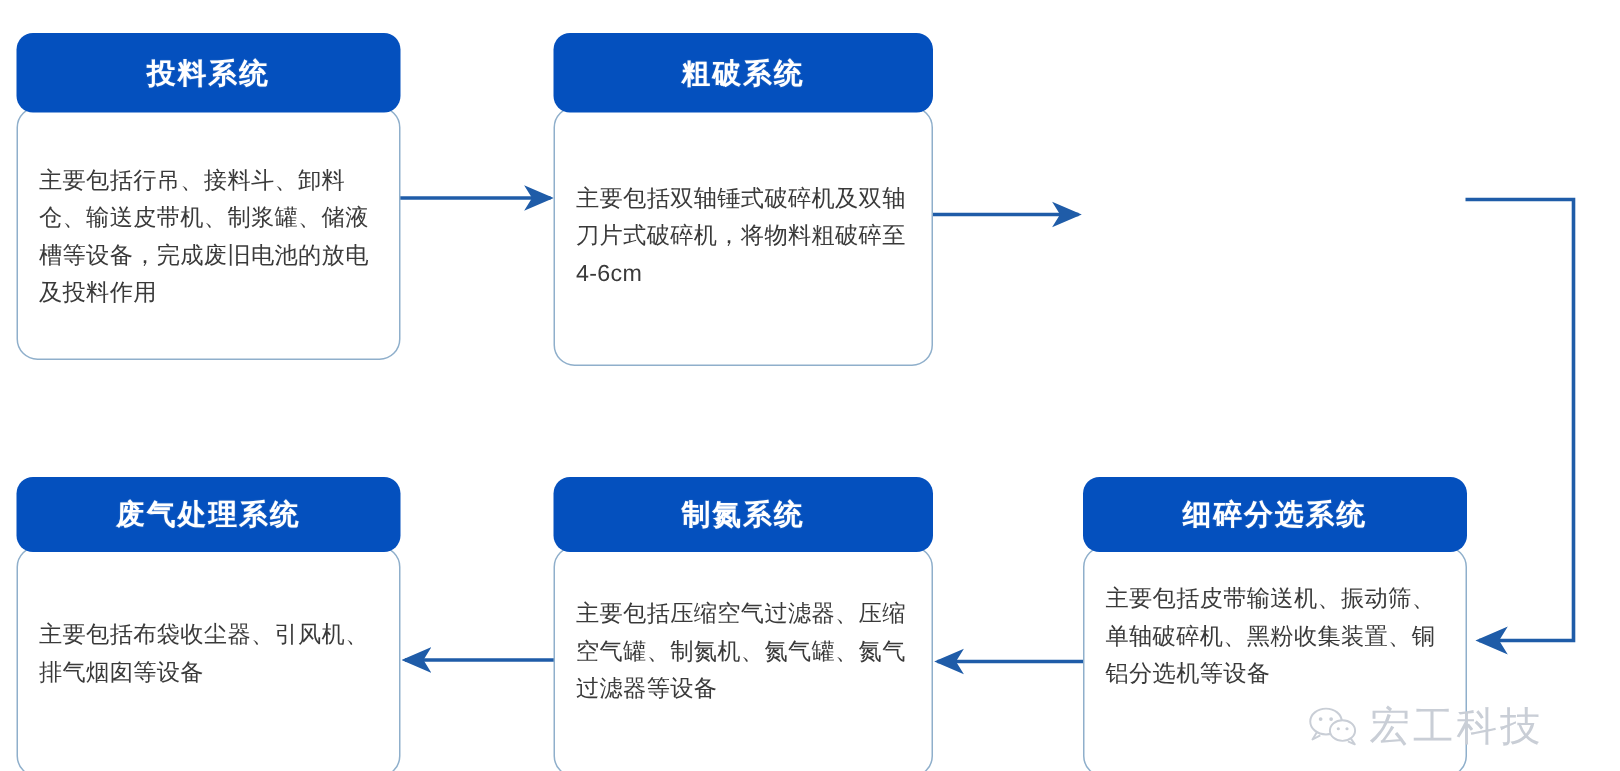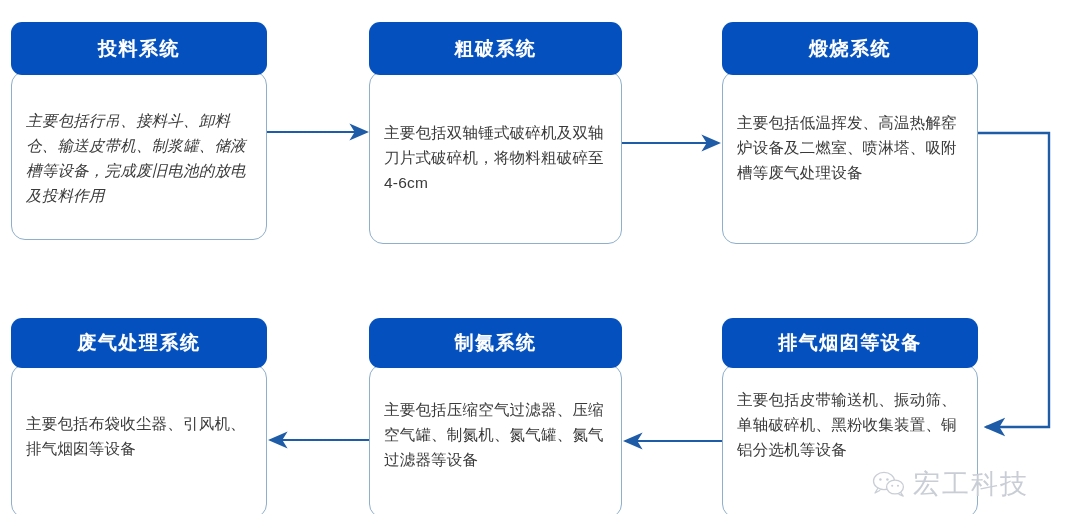--- a/index.html
+++ b/index.html
@@ -112,41 +112,33 @@
     <g>
       <line x1="370" y1="440" x2="270" y2="440" stroke="#1F5CA8" stroke-width="2.2" marker-end="url(#arrow-left)"></line>
     </g>
   </svg>
 
   <div class="node" style="left:11px; top:22px; width:256px; height:200px;">
     <div class="node-header" style="width:256px; height:53px;">
       <span>投料系统</span>
     </div>
     <div class="node-body" style="top:49px; width:256px; height:169px;">
-      <div class="node-body-text" style="top:36px;font-style:italic;">主要包括行吊、接料斗、卸料仓、输送皮带机、制浆罐、储液槽等设备，完成废旧电池的放电及投料作用</div>
+      <div class="node-body-text" style="top:36px;">主要包括行吊、接料斗、卸料仓、输送皮带机、制浆罐、储液槽等设备，完成废旧电池的放电及投料作用</div>
     </div>
   </div>
 
   <div class="node" style="left:369px; top:22px; width:275px; height:200px;">
     <div class="node-header" style="width:253px; height:53px;">
       <span>粗破系统</span>
     </div>
     <div class="node-body" style="top:49px; width:253px; height:173px;padding-left:24px;">
       <div class="node-body-text" style="top:48px;">主要包括双轴锤式破碎机及双轴刀片式破碎机，将物料粗破碎至4-6cm</div>
     </div>
   </div>
 
-  <div class="node" style="left:722px; top:22px; width:256px; height:200px;">
-    <div class="node-header" style="width:256px; height:53px;">
-      <span>煅烧系统</span>
-    </div>
-    <div class="node-body" style="top:49px; width:256px; height:173px;">
-      <div class="node-body-text" style="top:38px;">主要包括低温挥发、高温热解窑炉设备及二燃室、喷淋塔、吸附槽等废气处理设备</div>
-    </div>
-  </div>
 
   <div class="node" style="left:11px; top:318px; width:256px; height:186px;">
     <div class="node-header" style="width:256px; height:50px;">
       <span>废气处理系统</span>
     </div>
     <div class="node-body" style="top:46px; width:256px; height:154px;">
       <div class="node-body-text" style="top:46px;">主要包括布袋收尘器、引风机、排气烟囱等设备</div>
     </div>
   </div>
 
@@ -154,21 +146,21 @@
     <div class="node-header" style="width:253px; height:50px;">
       <span>制氮系统</span>
     </div>
     <div class="node-body" style="top:46px; width:253px; height:154px;">
       <div class="node-body-text" style="top:32px;">主要包括压缩空气过滤器、压缩空气罐、制氮机、氮气罐、氮气过滤器等设备</div>
     </div>
   </div>
 
   <div class="node" style="left:722px; top:318px; width:256px; height:186px;">
     <div class="node-header" style="width:256px; height:50px;">
-      <span>排气烟囱等设备</span>
+      <span>细碎分选系统</span>
     </div>
     <div class="node-body" style="top:46px; width:256px; height:154px;">
       <div class="node-body-text" style="top:22px;">主要包括皮带输送机、振动筛、单轴破碎机、黑粉收集装置、铜铝分选机等设备</div>
     </div>
   </div>
 
   <div class="watermark" style="left:872px; top:466px;">
     <span>
       <svg width="34" height="27" viewBox="0 0 34 27" fill="none">
         <ellipse cx="12" cy="10" rx="10.5" ry="8.6" stroke="#C9CED6" stroke-width="1.3" fill="none"></ellipse>

